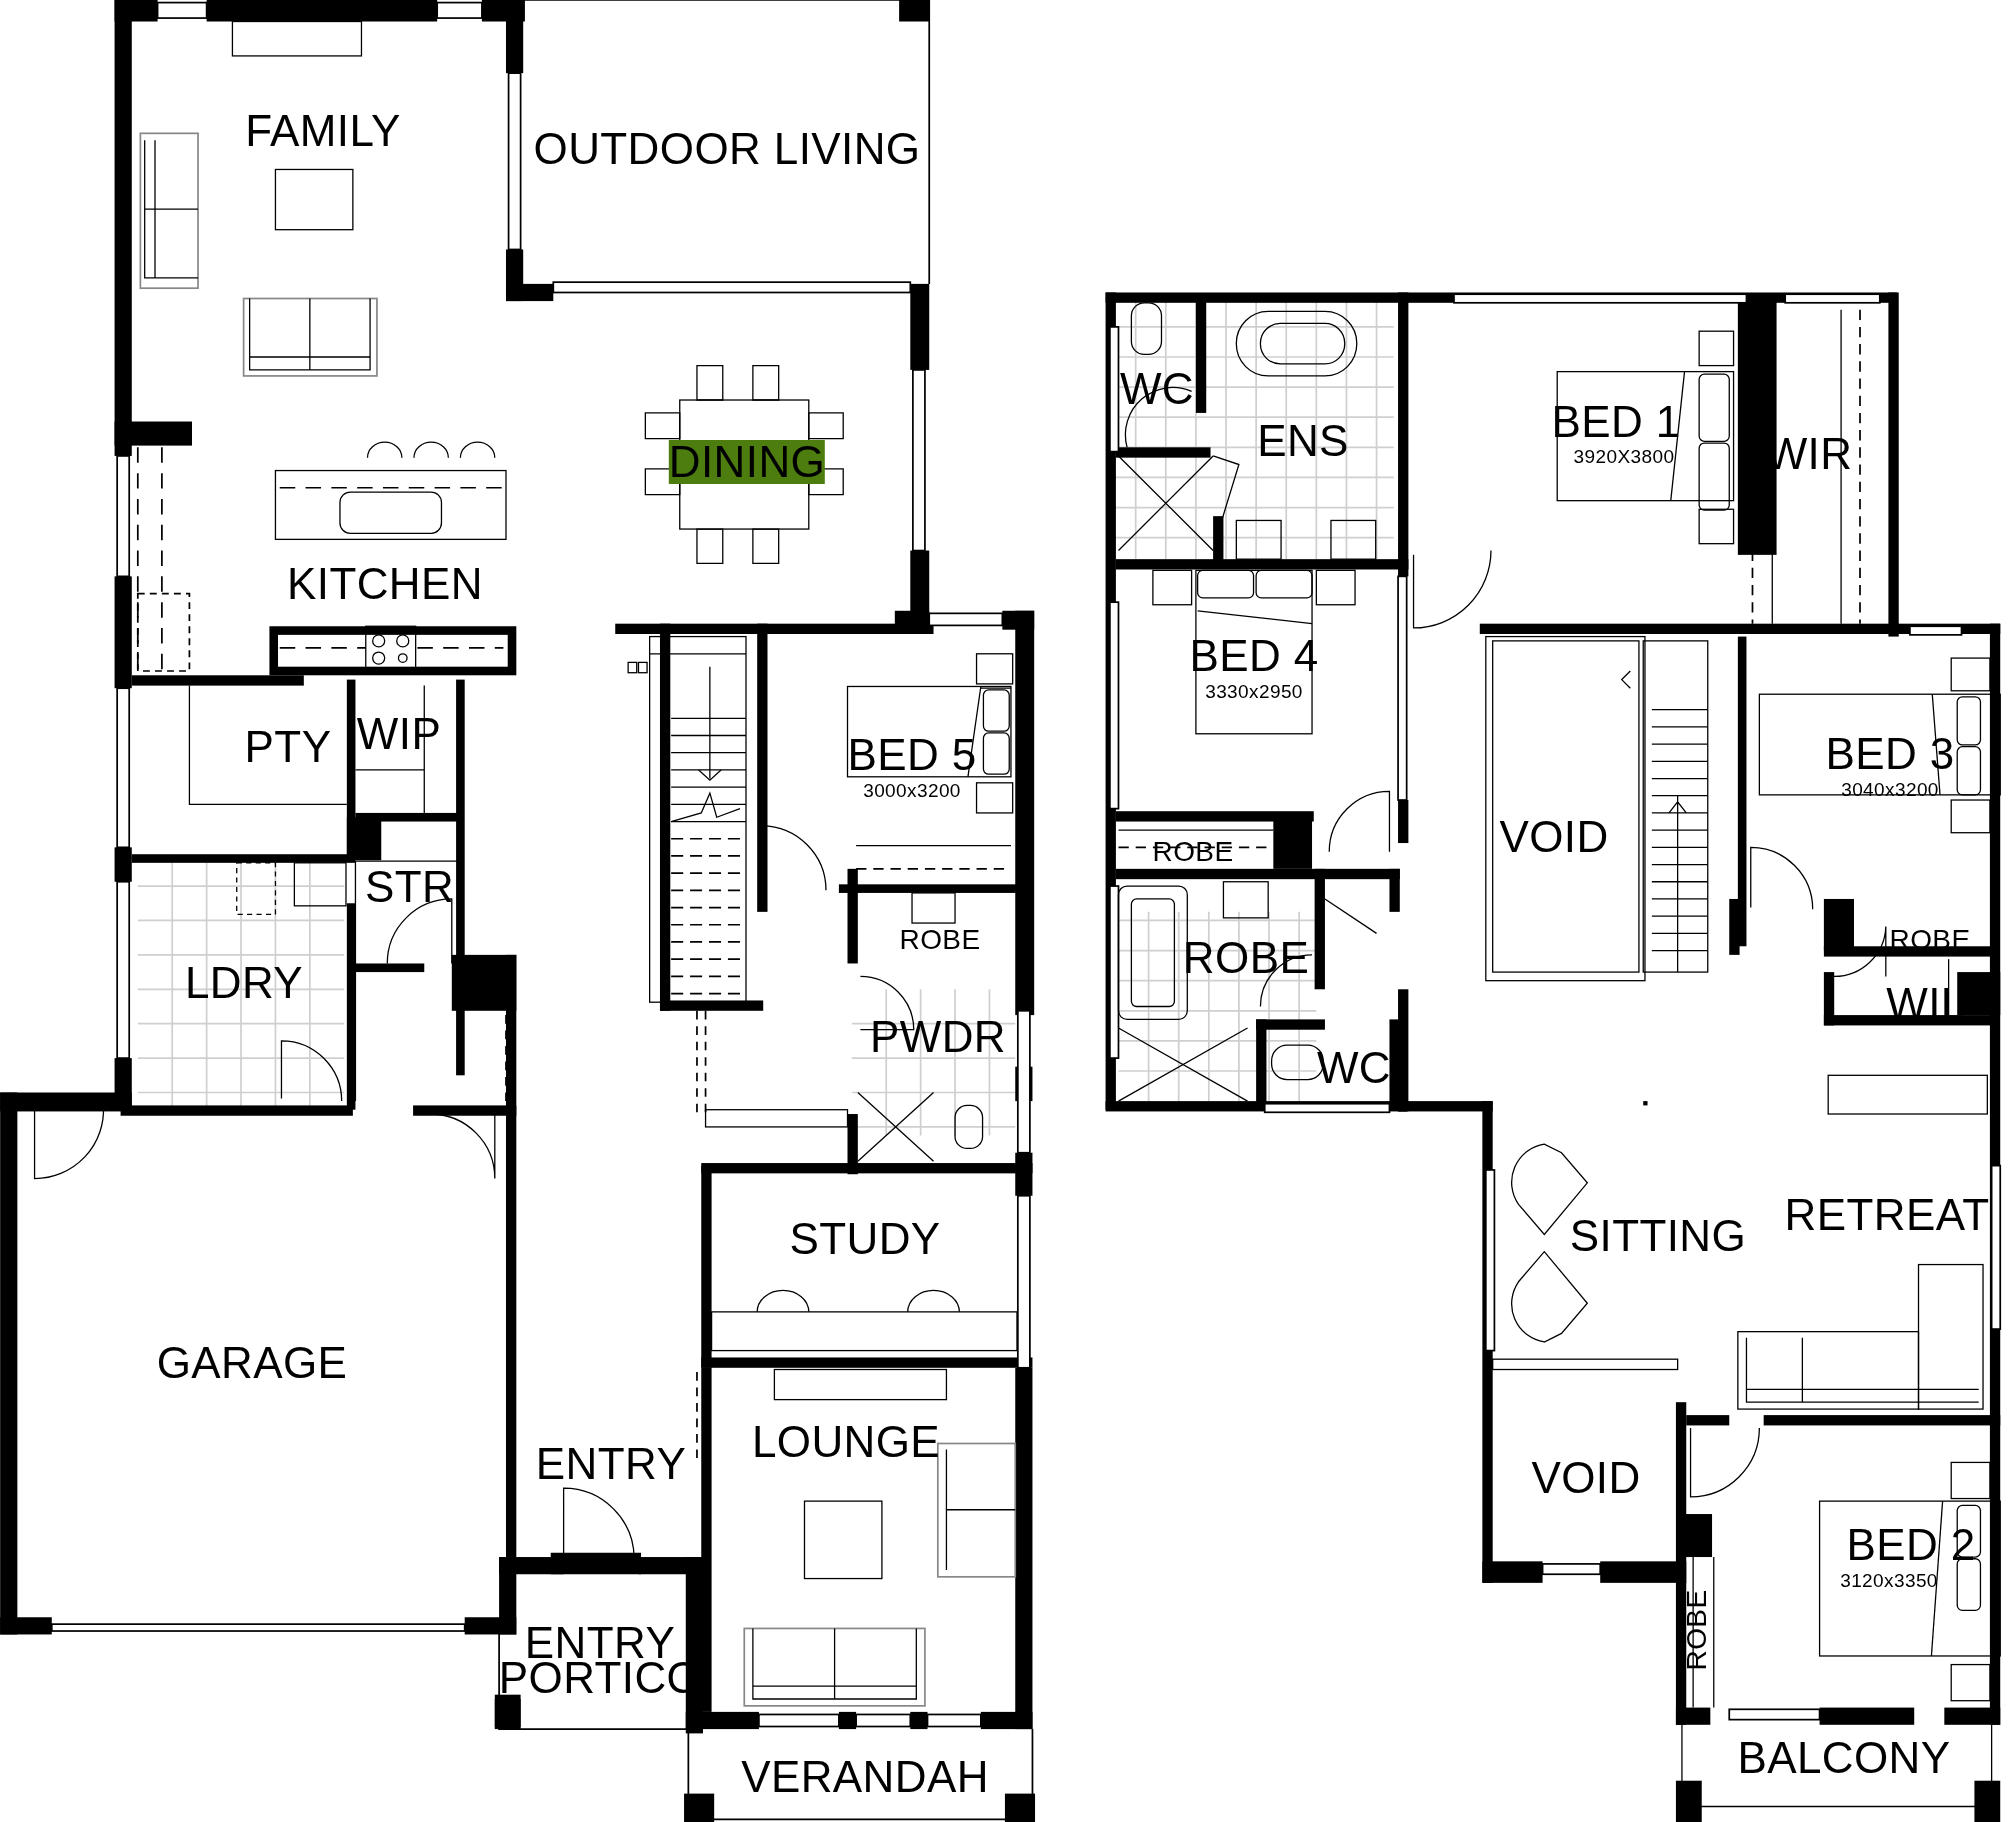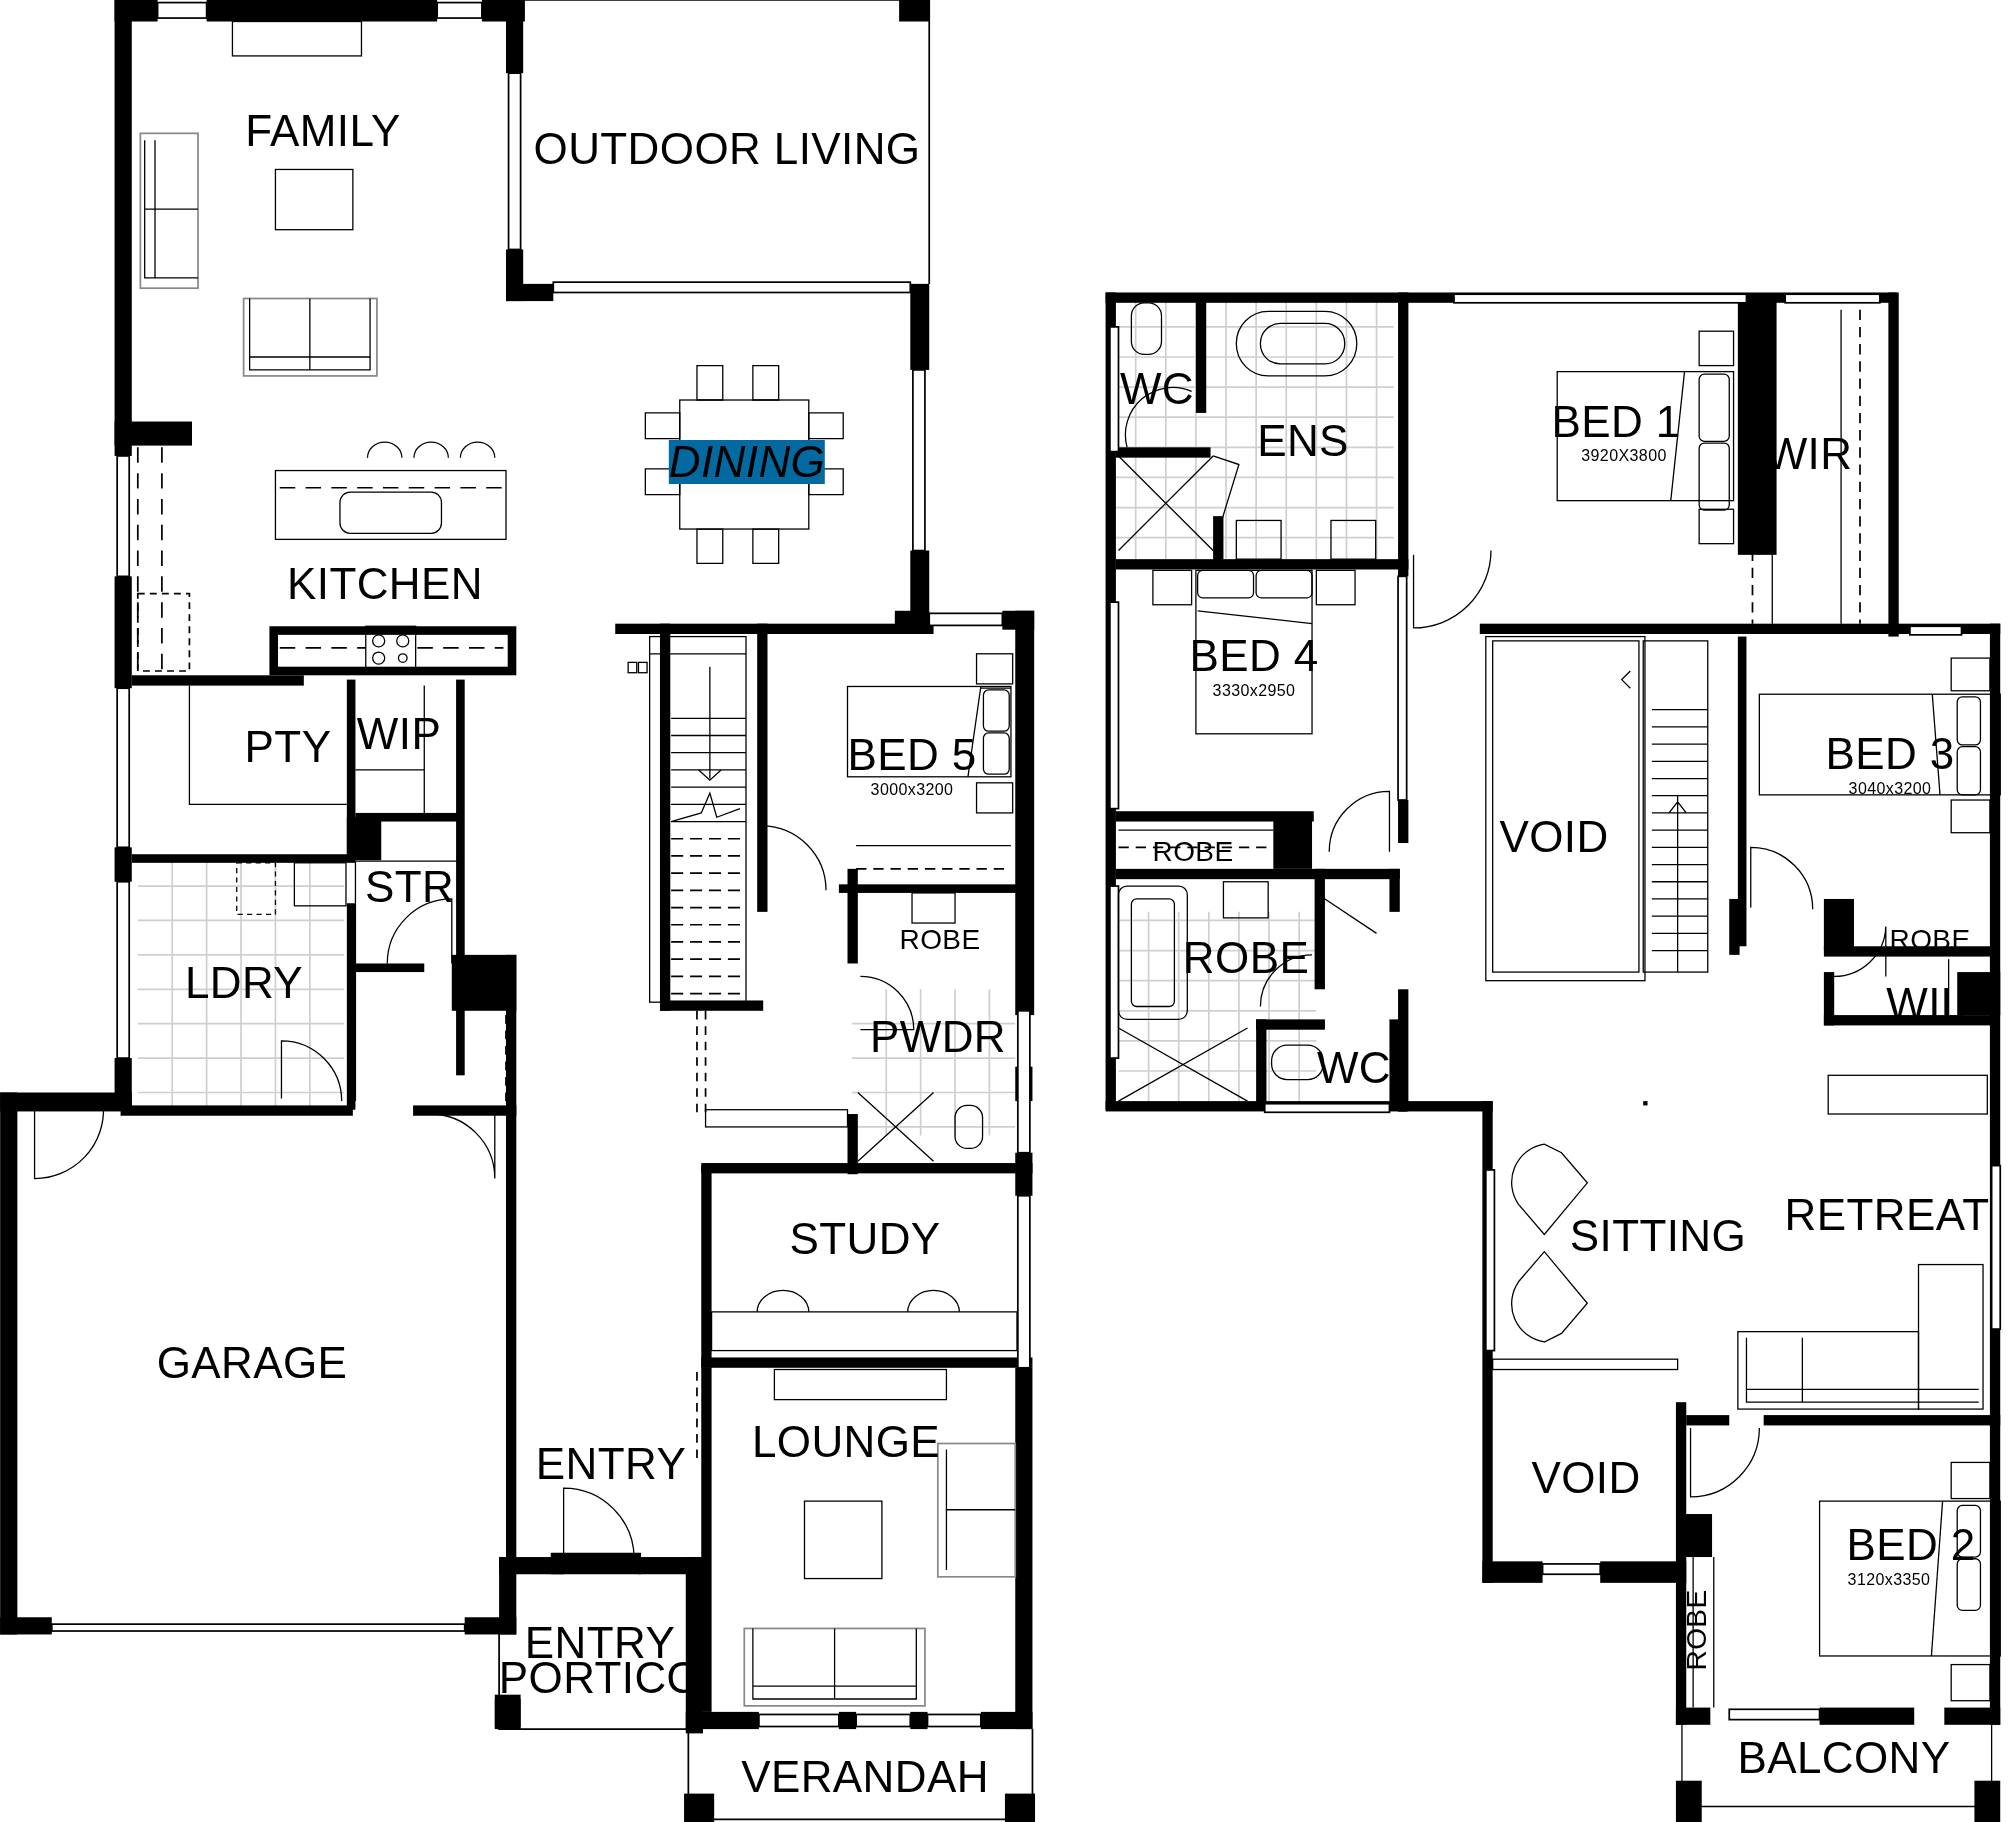--- a/index.html
+++ b/index.html
@@ -8,21 +8,21 @@
   .wall{fill:#000000;}
   .thin{fill:none;stroke:#000000;stroke-width:2;}
   .thin1{fill:none;stroke:#000000;stroke-width:1.5;}
   .gray{fill:none;stroke:#888888;stroke-width:2;}
   .dash{fill:none;stroke:#000000;stroke-width:2;stroke-dasharray:18 12;}
   .tile{fill:none;stroke:#cfcfcf;stroke-width:2;}
   .win{fill:#ffffff;stroke:#000000;stroke-width:2;}
   .lbl{position:absolute;color:#000;font-family:"Liberation Sans", sans-serif;white-space:nowrap;transform:translate(-50%,-50%);line-height:1;letter-spacing:0.4px;}
   .big{font-size:44px;}
   .med{font-size:28px;}
-  .dim{font-size:16px;}
+  .dim{font-size:19px;}
   .vert{transform:translate(-50%,-50%) rotate(-90deg);}
 </style>
 </head>
 <body>
 
 <svg width="2009" height="1822" viewBox="0 0 2335 2118">
 
   <g>
 
     <g>
@@ -332,21 +332,21 @@
       <rect class="thin1" x="2268" y="1935" width="45" height="42"></rect>
     <path class="thin1" d="M1965 1660 V1740 a80 80 0 0 0 80 -80"></path>
     <path class="thin1" d="M1968 1810 V1985 M1992 1810 V1985"></path>
 
     <path class="thin1" d="M1955 2005 V2075 M2315 2005 V2075 M1975 2100 H2300"></path>
   </g>
 </svg>
 
 <div class="lbl big" style="left:323px;top:131px;">FAMILY</div>
 <div class="lbl big" style="left:727px;top:149px;">OUTDOOR LIVING</div>
-<div class="lbl big" style="left:747px;top:462px;background:#0369a1;font-style:italic;">DINING</div>
+<div class="lbl big" style="left:747px;top:462px;background:#4d7c0f;">DINING</div>
 <div class="lbl big" style="left:385px;top:584px;">KITCHEN</div>
 <div class="lbl big" style="left:252px;top:747px;margin-left:36px;">PTY</div>
 <div class="lbl big" style="left:399px;top:734px;">WIP</div>
 <div class="lbl big" style="left:416px;top:887px;">STR.</div>
 <div class="lbl big" style="left:244px;top:983px;">LDRY</div>
 <div class="lbl big" style="left:252px;top:1363px;">GARAGE</div>
 <div class="lbl big" style="left:611px;top:1464px;">ENTRY</div>
 <div class="lbl big" style="left:600px;top:1643px;">ENTRY</div>
 <div class="lbl big" style="left:600px;top:1678px;">PORTICO</div>
 <div class="lbl big" style="left:912px;top:755px;text-align:right;">BED 5</div>

